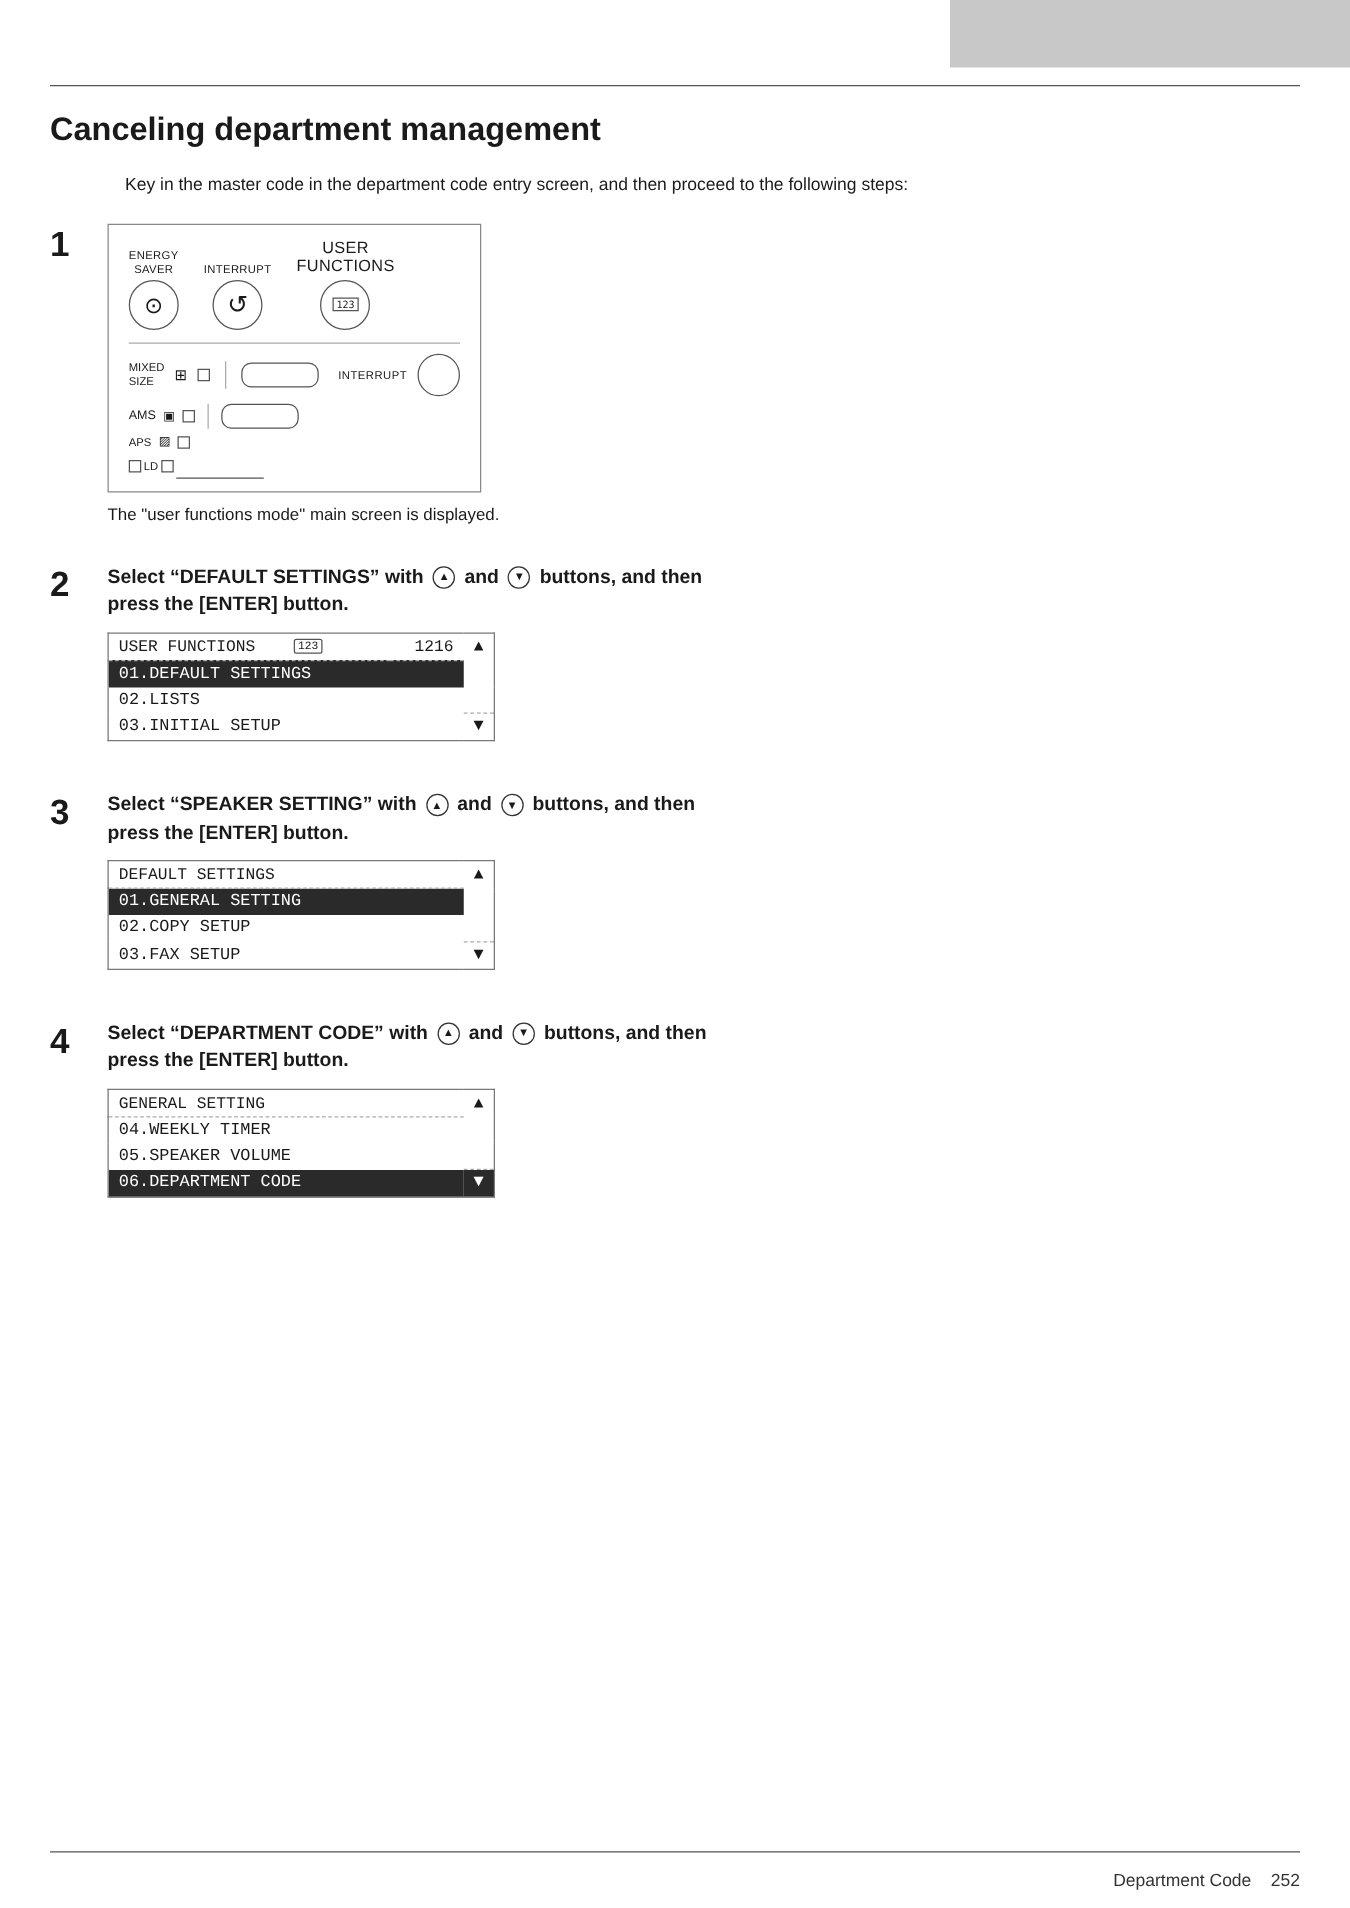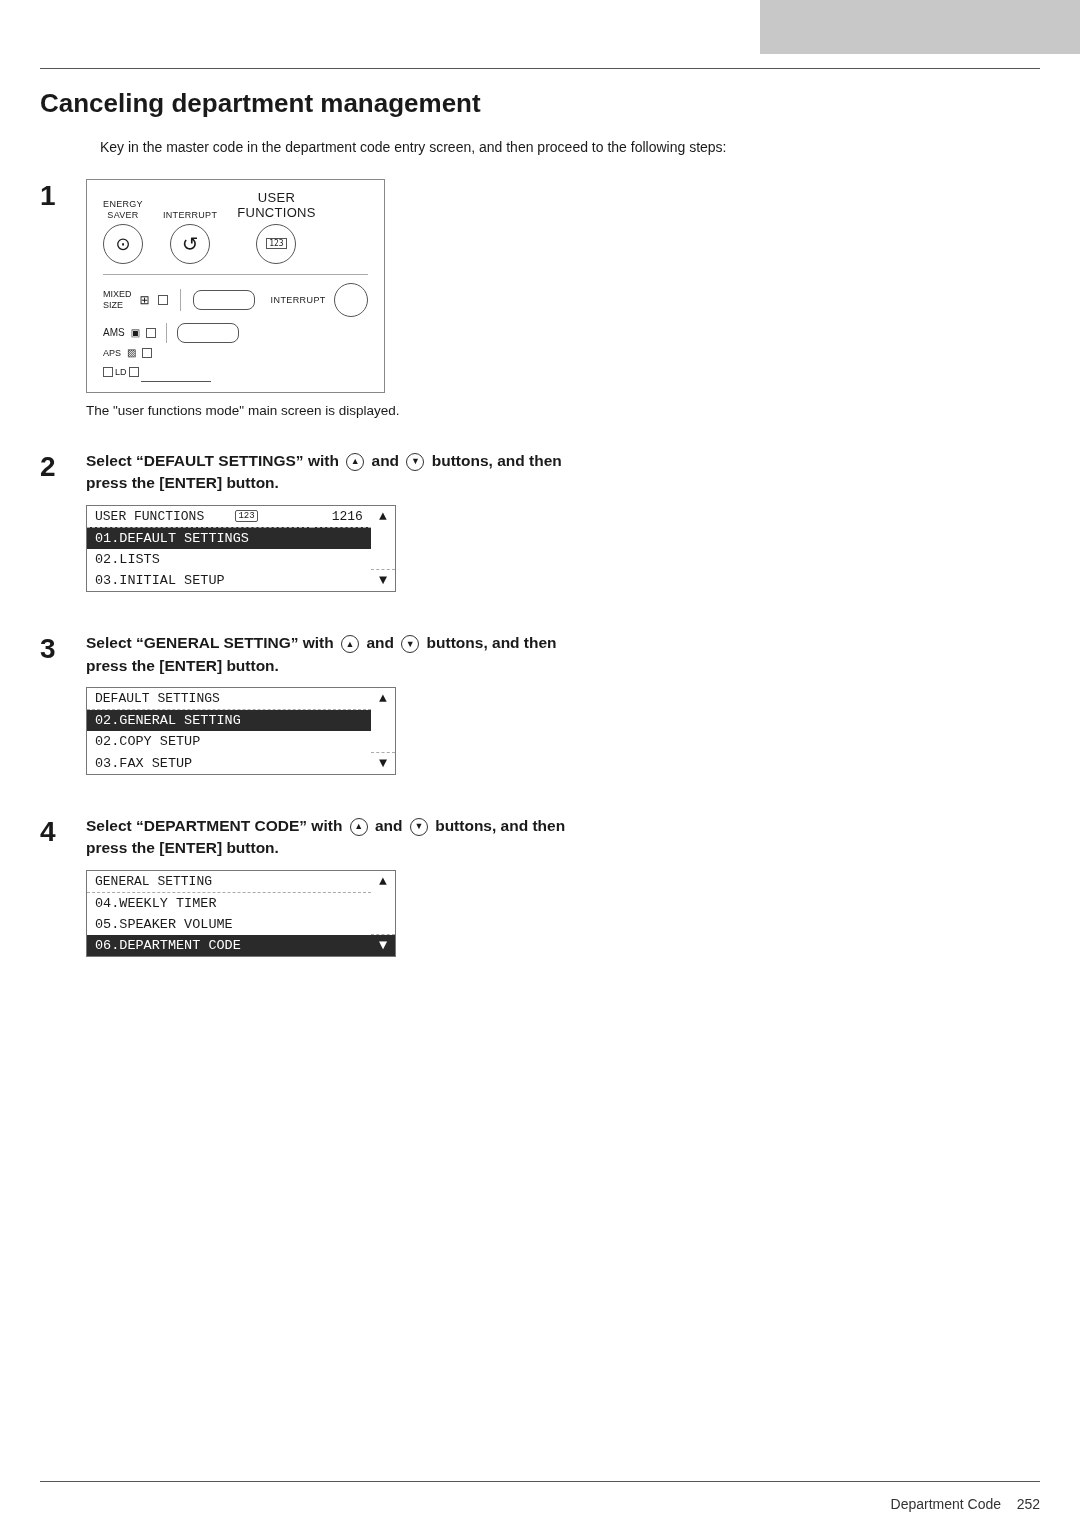--- a/index.html
+++ b/index.html
@@ -295,35 +295,35 @@
         </tr>
       </tbody>
         </table>
     </div>
   </div>
 
   <div class="step">
     <div class="step-number">3</div>
     <div class="step-content">
       <div class="step-title">
-        <span>Select “GENERAL SETTING” with</span>
+        <span>Select “SPEAKER SETTING” with</span>
         <span style="display:inline-flex;width:18px;height:18px;border:1.5px solid #333;border-radius:50%;align-items:center;justify-content:center;font-size:9px;vertical-align:middle;margin:0 3px;">▲</span>
         <span>and</span>
         <span style="display:inline-flex;width:18px;height:18px;border:1.5px solid #333;border-radius:50%;align-items:center;justify-content:center;font-size:9px;vertical-align:middle;margin:0 3px;">▼</span>
         <span>buttons, and then</span><br>
         <span class="step-title-line2">press the [ENTER] button.</span>
       </div>
       <table class="lcd-table">
         <tbody>
             <tr class="lcd-header-row">
           <td colspan="2">DEFAULT SETTINGS</td>
           <td class="lcd-arrow-col lcd-arrow-up" rowspan="3">▲</td>
         </tr>
         <tr class="lcd-selected">
-          <td colspan="2">02.GENERAL SETTING</td>
+          <td colspan="2">01.GENERAL SETTING</td>
         </tr>
         <tr>
           <td colspan="2">02.COPY SETUP</td>
         </tr>
         <tr>
           <td colspan="2">03.FAX SETUP</td>
           <td class="lcd-arrow-col lcd-arrow-down">▼</td>
         </tr>
       </tbody>
         </table>

